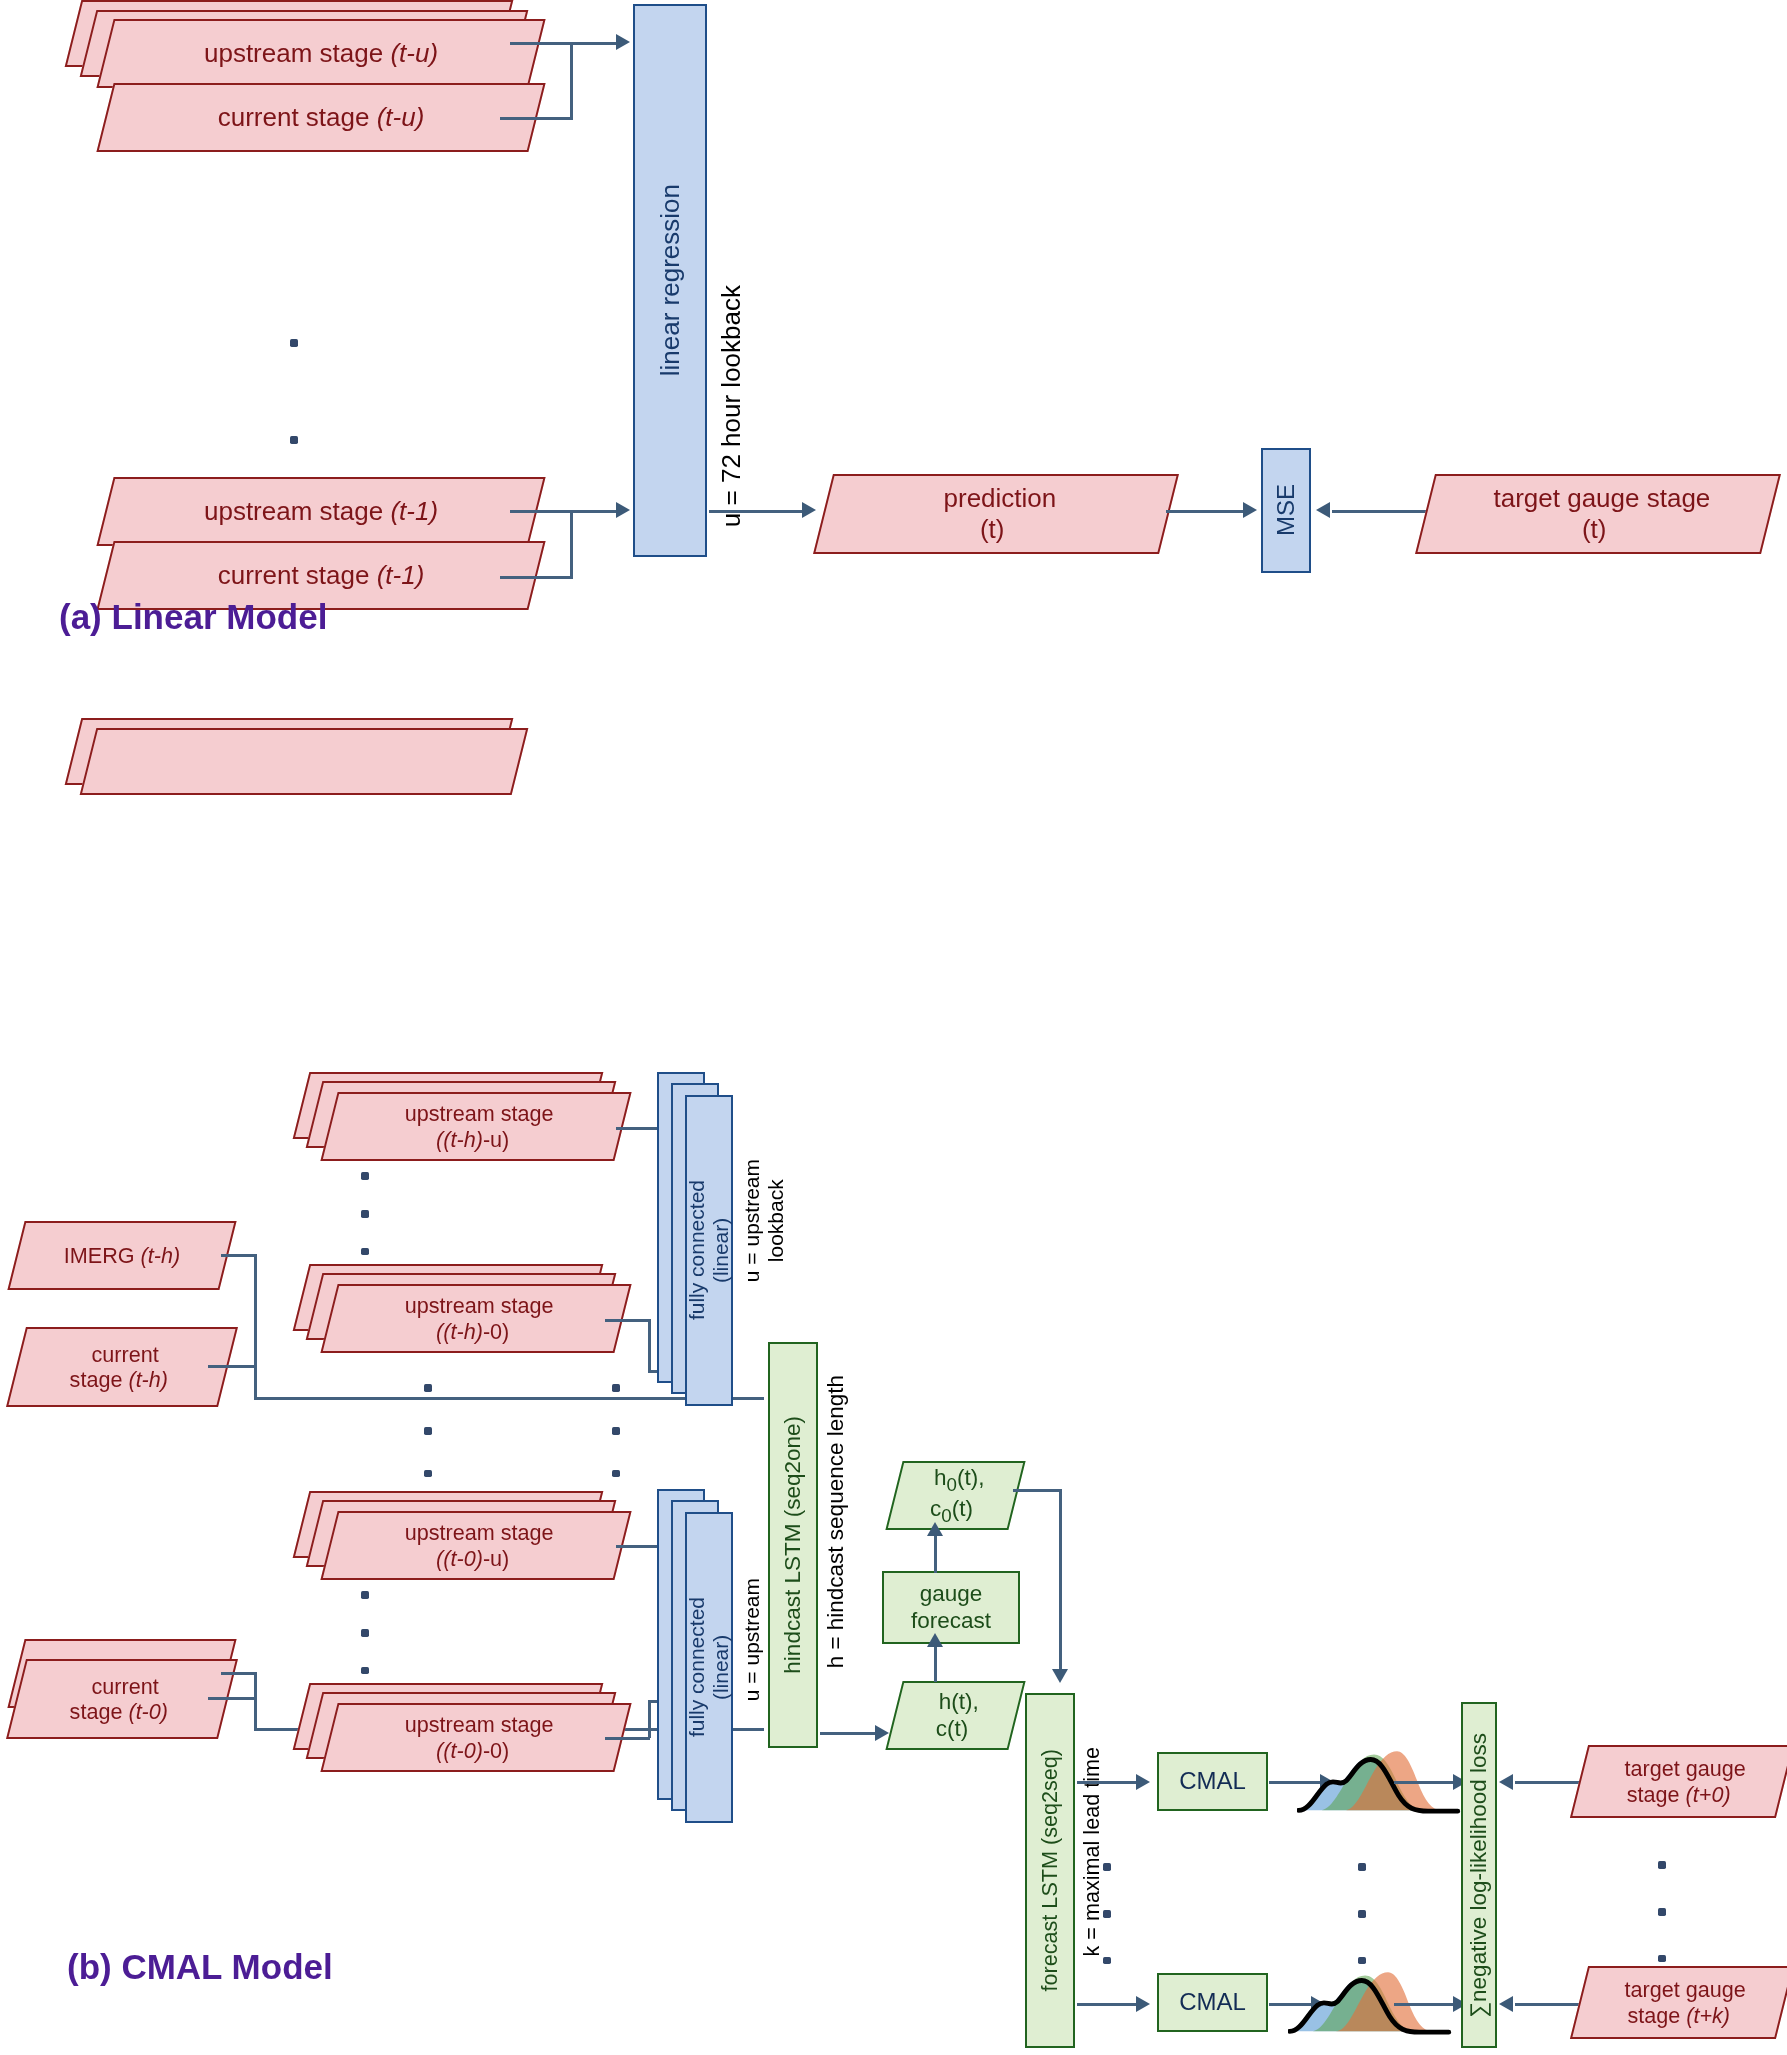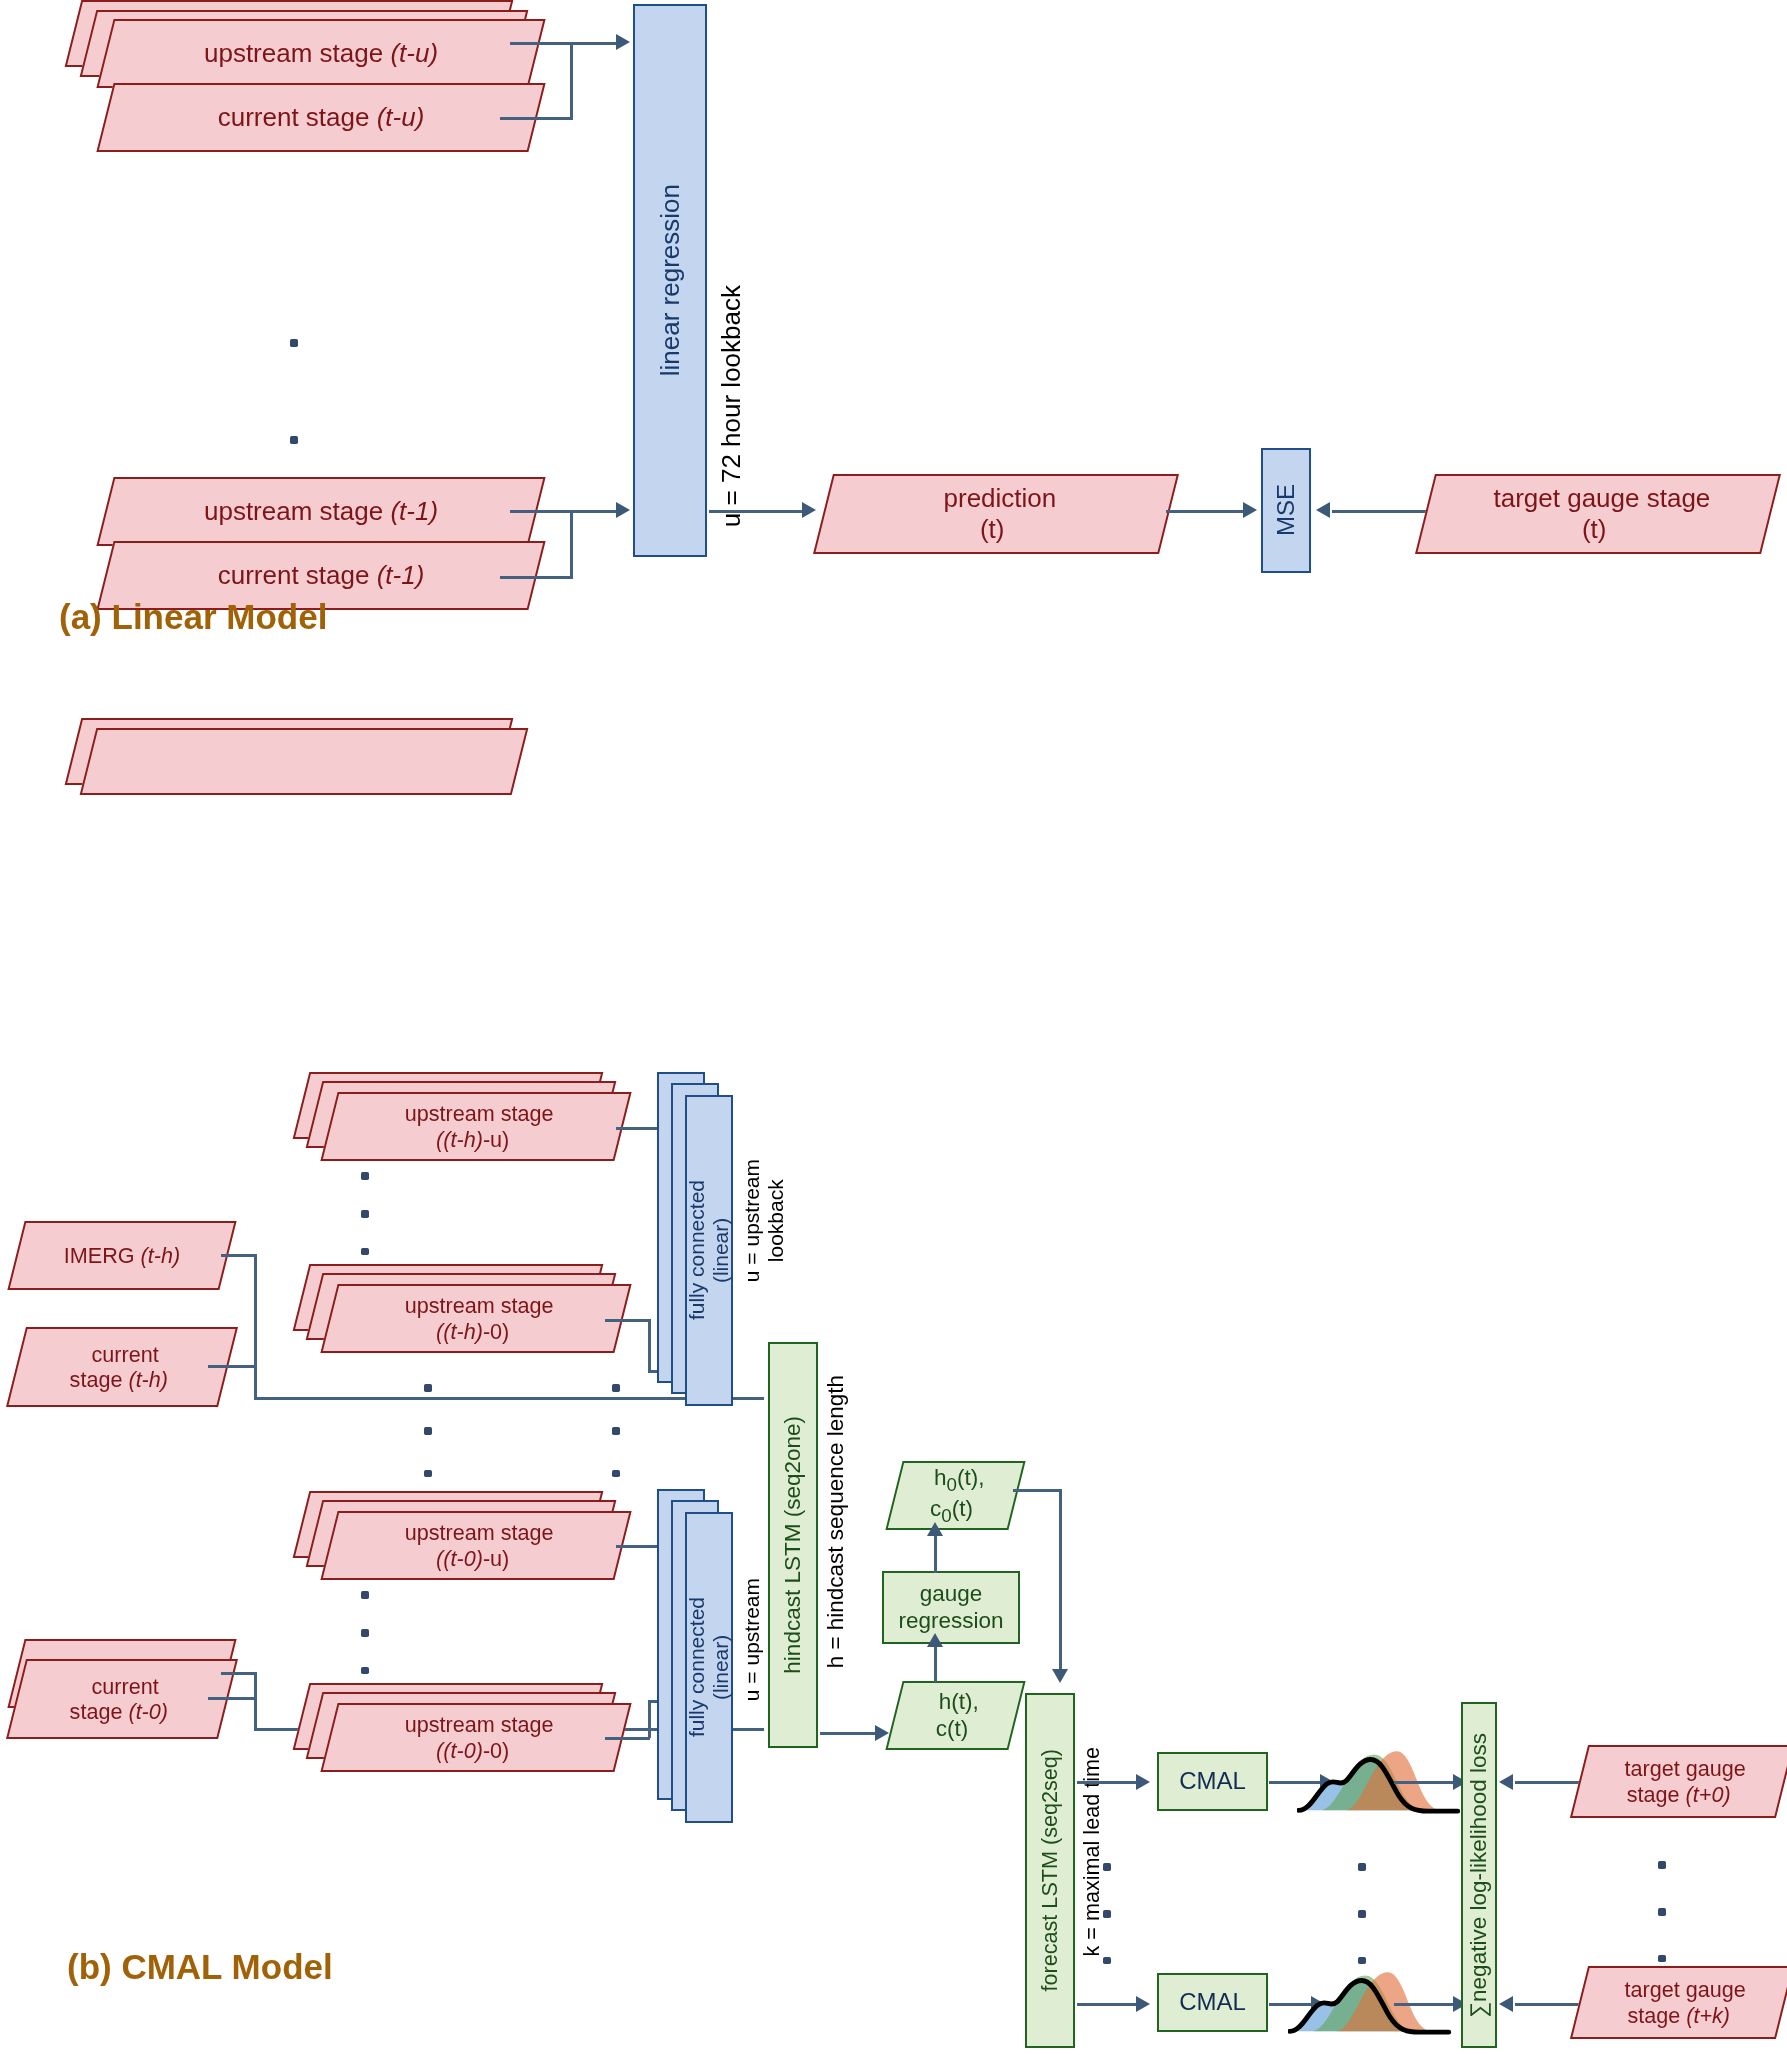--- a/index.html
+++ b/index.html
@@ -125,21 +125,21 @@
     display:block;
     width: 7.8px; height: 7.8px;
     border-radius: 1.7px;
     background: #33486a;
   }
 
   
   .caption {
     position: absolute;
     font-weight: bold;
-    color: #a16207;
+    color: #4c1d95;
     font-size: 35px;
     font-family: "Liberation Sans", sans-serif;
     white-space: nowrap;
   }
 
   .italic { font-style: italic; }
 
   .dist { position:absolute; }
 </style>
 </head>
@@ -345,21 +345,21 @@
   <div class="hline" style="left:820px; top:1732px; width:59px;"></div>
   <div class="arrowhead arrow-right" style="left:875px; top:1725px;"></div>
 
   <div class="node para-green" style="left:894px; top:1461px; width:123px; height:69px; font-size:22.5px; flex-direction:column;">
     <span class="lbl">h<sub>0</sub>(t),</span>
     <span class="lbl">c<sub>0</sub>(t)</span>
   </div>
 
   <div class="node rect-green" style="left:882px; top:1571px; width:138px; height:73px; font-size:22.5px; flex-direction:column;">
     <span>gauge</span>
-    <span>regression</span>
+    <span>forecast</span>
   </div>
 
   <div class="node para-green" style="left:894px; top:1681px; width:123px; height:69px; font-size:22.5px; flex-direction:column;">
     <span class="lbl">h(t),</span>
     <span class="lbl">c(t)</span>
   </div>
 
   <div class="vline" style="left:934px; top:1646px; height:36px;"></div>
   <div class="arrowhead arrow-up" style="left:927px; top:1633px;"></div>
   <div class="vline" style="left:934px; top:1535px; height:38px;"></div>

